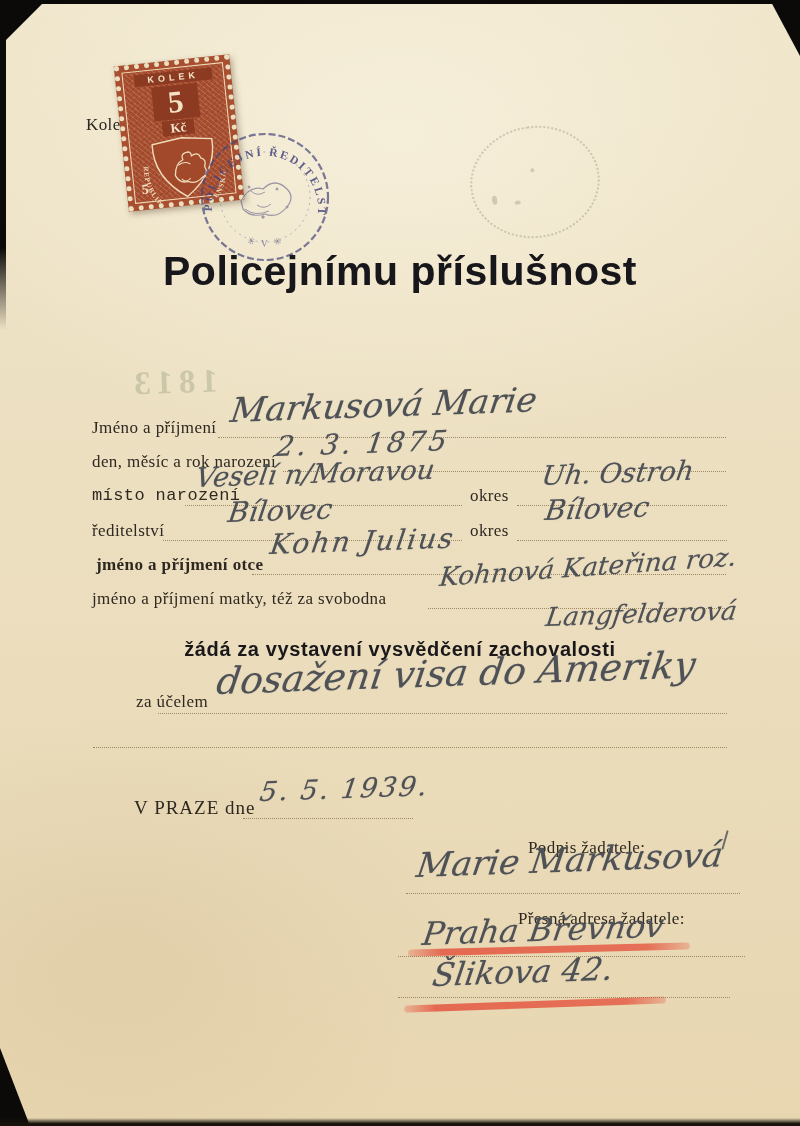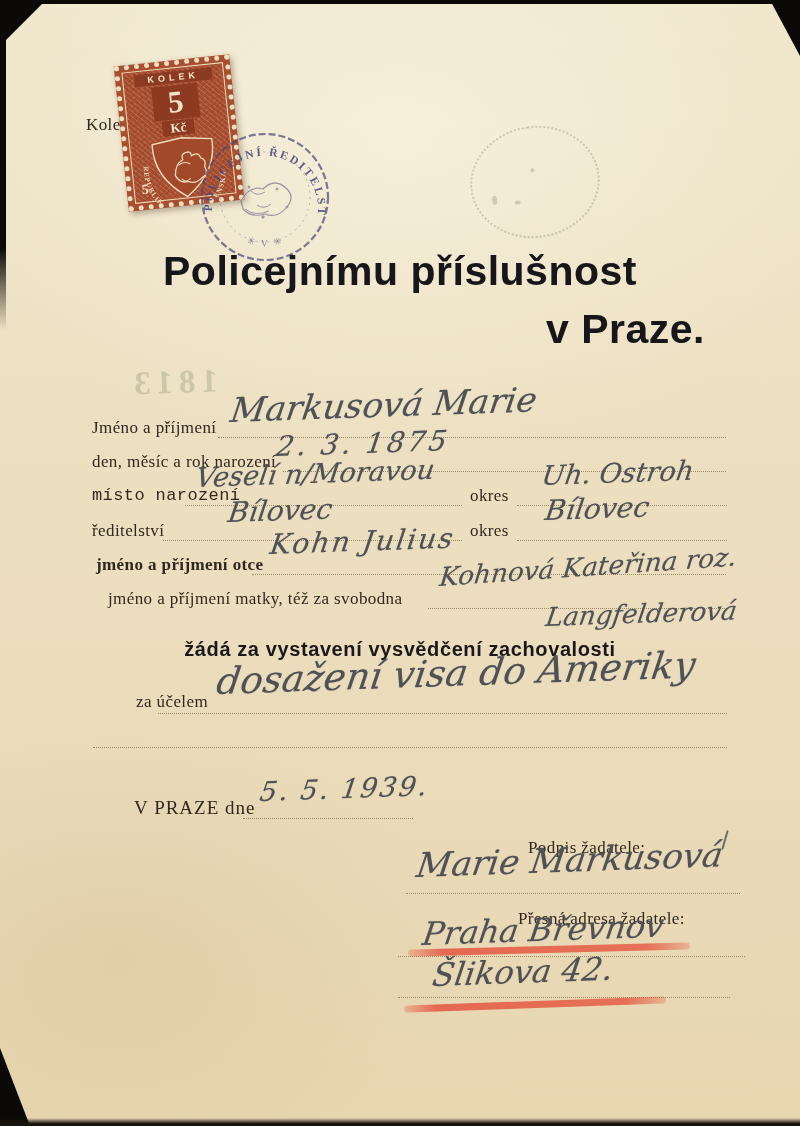--- a/index.html
+++ b/index.html
@@ -139,21 +139,20 @@
 
   <div class="ghost-stamp" style="left:470px;top:126px;width:126px;height:108px;">
     <div class="blot" style="left:18px;top:62px;width:5px;height:9px;"></div>
     <div class="blot" style="left:60px;top:40px;width:4px;height:4px;"></div>
     <div class="blot" style="left:40px;top:70px;width:6px;height:4px;"></div>
   </div>
 
   <div class="ghost-num" style="left:128px;top:364px;">1813</div>
 
   <div class="title" style="left:0;top:248px;width:800px;text-align:center;">Policejnímu příslušnost</div>
-  <div class="title" style="right:95px;top:306px;">v Praze.</div>
 
   <div class="lbl" style="left:92px;top:418px;">Jméno a příjmení</div>
   <div class="dl" style="left:218px;top:436px;width:508px;"></div>
   <div class="hw" style="left:228px;top:390px;font-size:34px;">Markusová Marie</div>
 
   <div class="lbl" style="left:92px;top:452px;">den, měsíc a rok narození</div>
   <div class="dl" style="left:283px;top:470px;width:443px;"></div>
   <div class="hw" style="left:274px;top:430px;font-size:28px;letter-spacing:3px;">2. 3. 1875</div>
 
   <div class="lbl" style="left:92px;top:486px;font-family:Liberation Mono, monospace;">místo narození</div>
@@ -167,21 +166,21 @@
   <div class="dl" style="left:163px;top:539px;width:299px;"></div>
   <div class="hw" style="left:226px;top:496px;font-size:28px;">Bílovec</div>
   <div class="lbl" style="left:470px;top:521px;">okres</div>
   <div class="dl" style="left:517px;top:539px;width:210px;"></div>
   <div class="hw" style="left:543px;top:494px;font-size:28px;">Bílovec</div>
 
   <div class="lbl" style="left:96px;top:555px;font-weight:bold;">jméno a příjmení otce</div>
   <div class="dl" style="left:252px;top:573px;width:474px;"></div>
   <div class="hw" style="left:268px;top:528px;font-size:28px;letter-spacing:2px;">Kohn Julius</div>
 
-  <div class="lbl" style="left:108px;top:589px;">jméno a příjmení matky, též za svobodna</div>
+  <div class="lbl" style="left:92px;top:589px;">jméno a příjmení matky, též za svobodna</div>
   <div class="dl" style="left:428px;top:607px;width:299px;"></div>
   <div class="hw" style="left:438px;top:562px;font-size:26px;transform:skewX(-10deg) rotate(-4deg);">Kohnová Kateřina roz.</div>
   <div class="hw" style="left:544px;top:602px;font-size:26px;">Langfelderová</div>
 
   <div class="req" style="top:638px;">žádá za vystavení vysvědčení zachovalosti</div>
 
   <div class="lbl" style="left:92px;top:692px;margin-left:44px;">za účelem</div>
   <div class="dl" style="left:158px;top:712px;width:569px;"></div>
   <div class="hw" style="left:214px;top:660px;font-size:37px;">dosažení visa do Ameriky</div>
 

